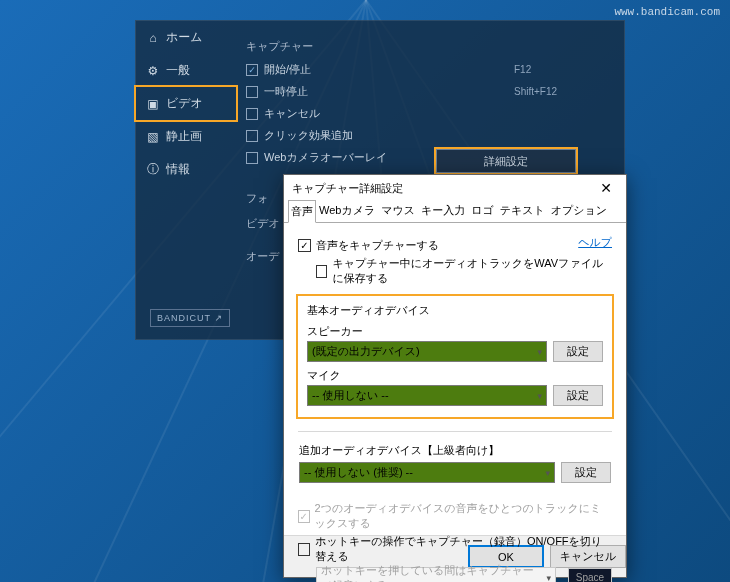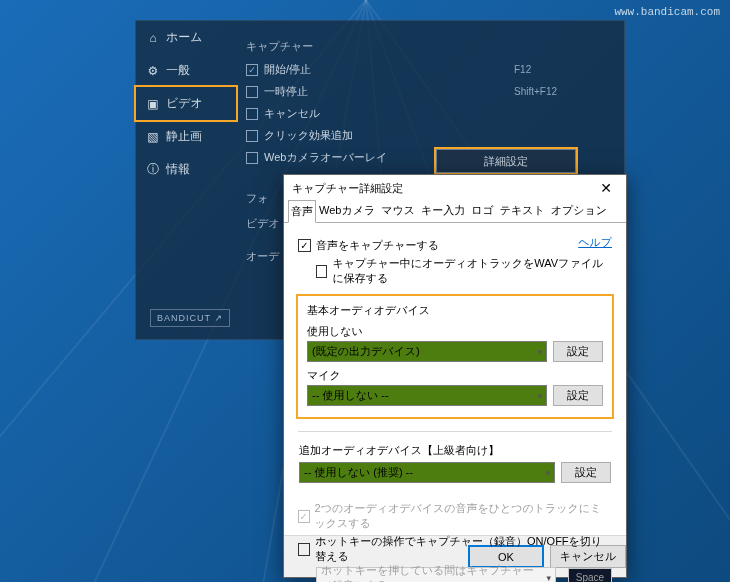--- a/index.html
+++ b/index.html
@@ -154,21 +154,21 @@
       <span class="wbox">✓</span>
       <span>音声をキャプチャーする</span>
     </div>
     <div class="wchk" style="margin-left:18px">
       <span class="wbox"></span>
       <span>キャプチャー中にオーディオトラックをWAVファイルに保存する</span>
     </div>
 
     <div class="group hl">
       <div class="group-title">基本オーディオデバイス</div>
-      <div class="fld-label">使用しない</div>
+      <div class="fld-label">スピーカー</div>
       <div class="fld-row">
         <div class="sel">
             <span>(既定の出力デバイス)</span>
           </div>
         <div class="small-btn">設定</div>
       </div>
       <div class="fld-label">マイク</div>
       <div class="fld-row">
         <div class="sel">
             <span>-- 使用しない --</span>

